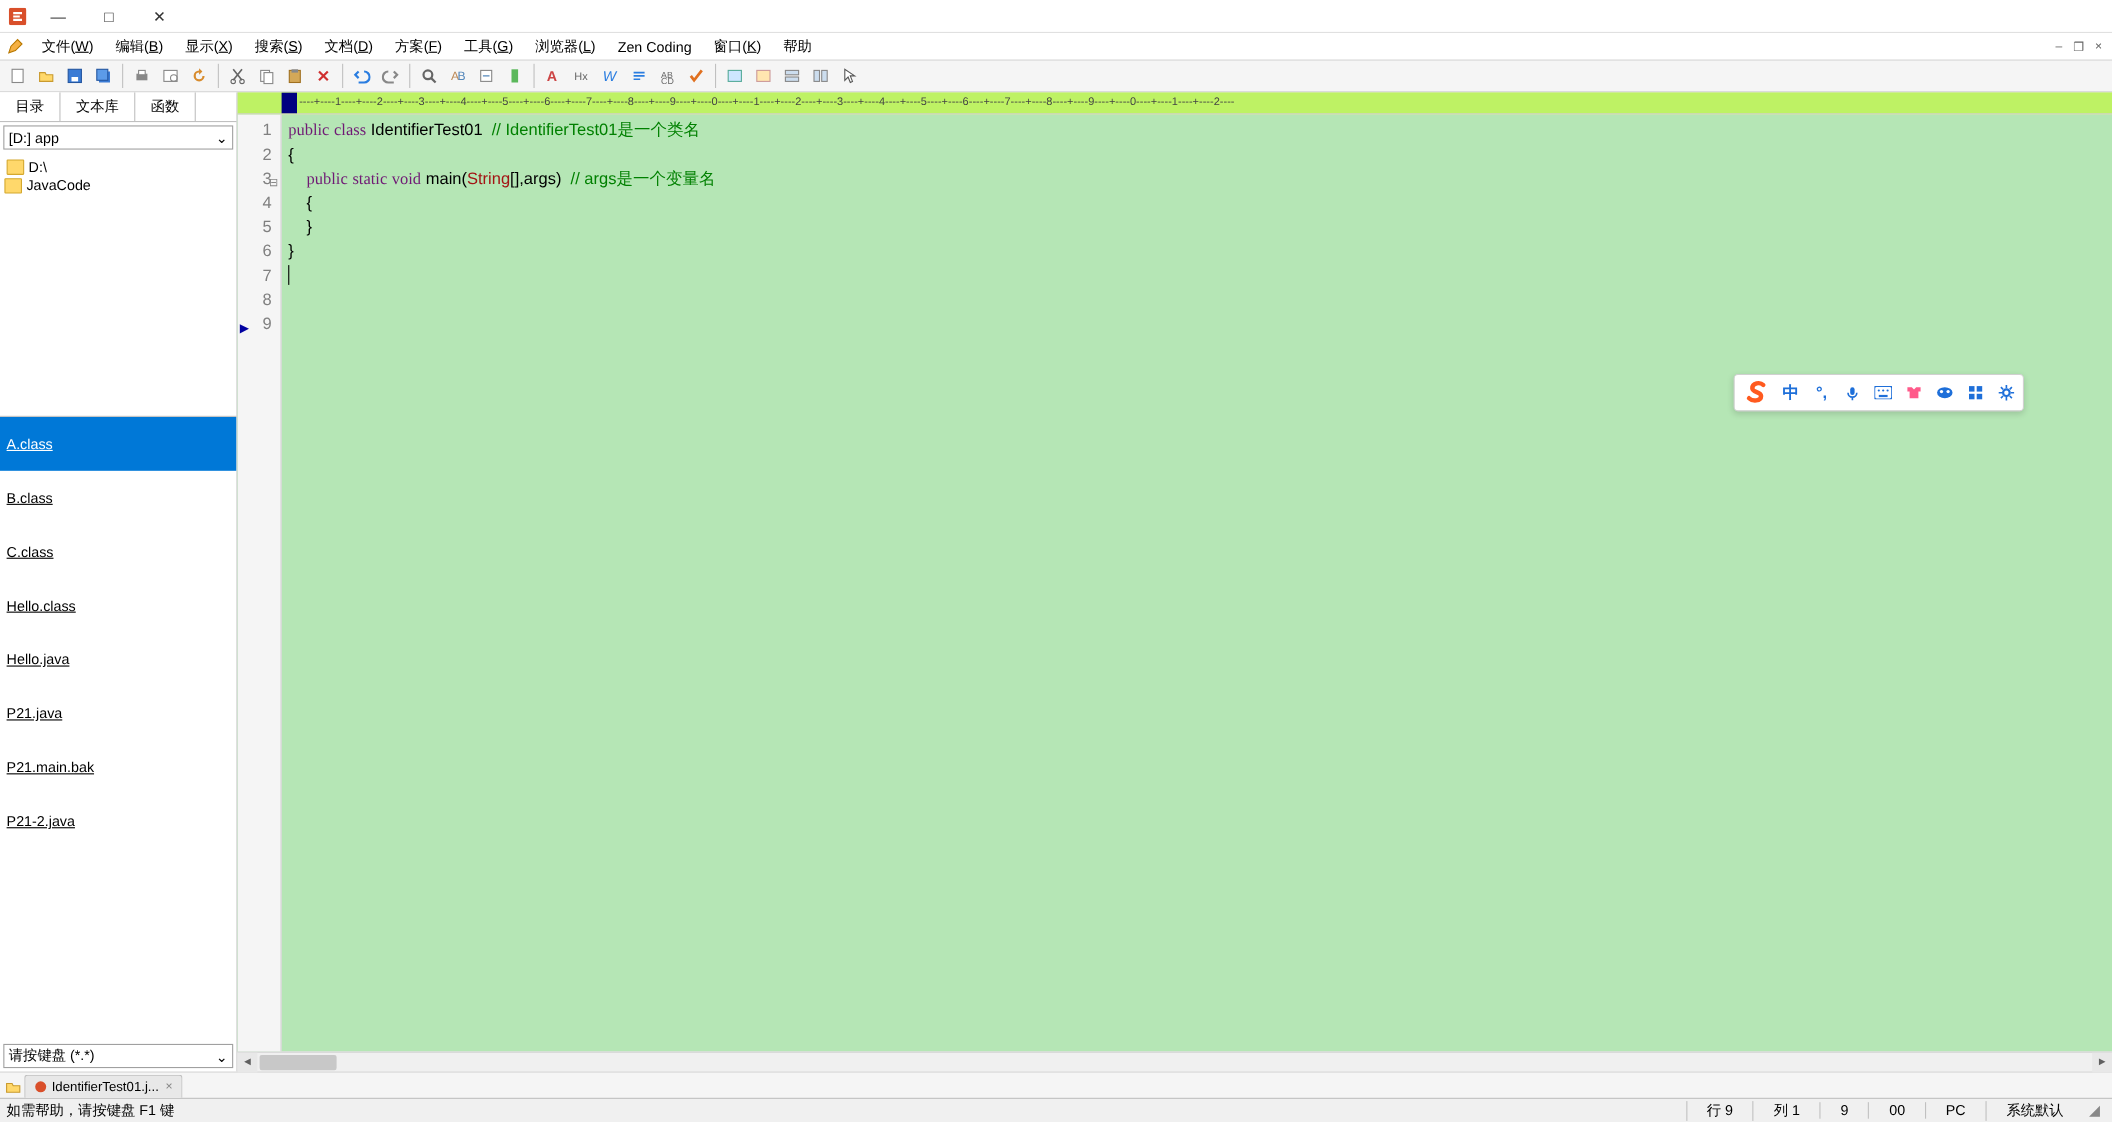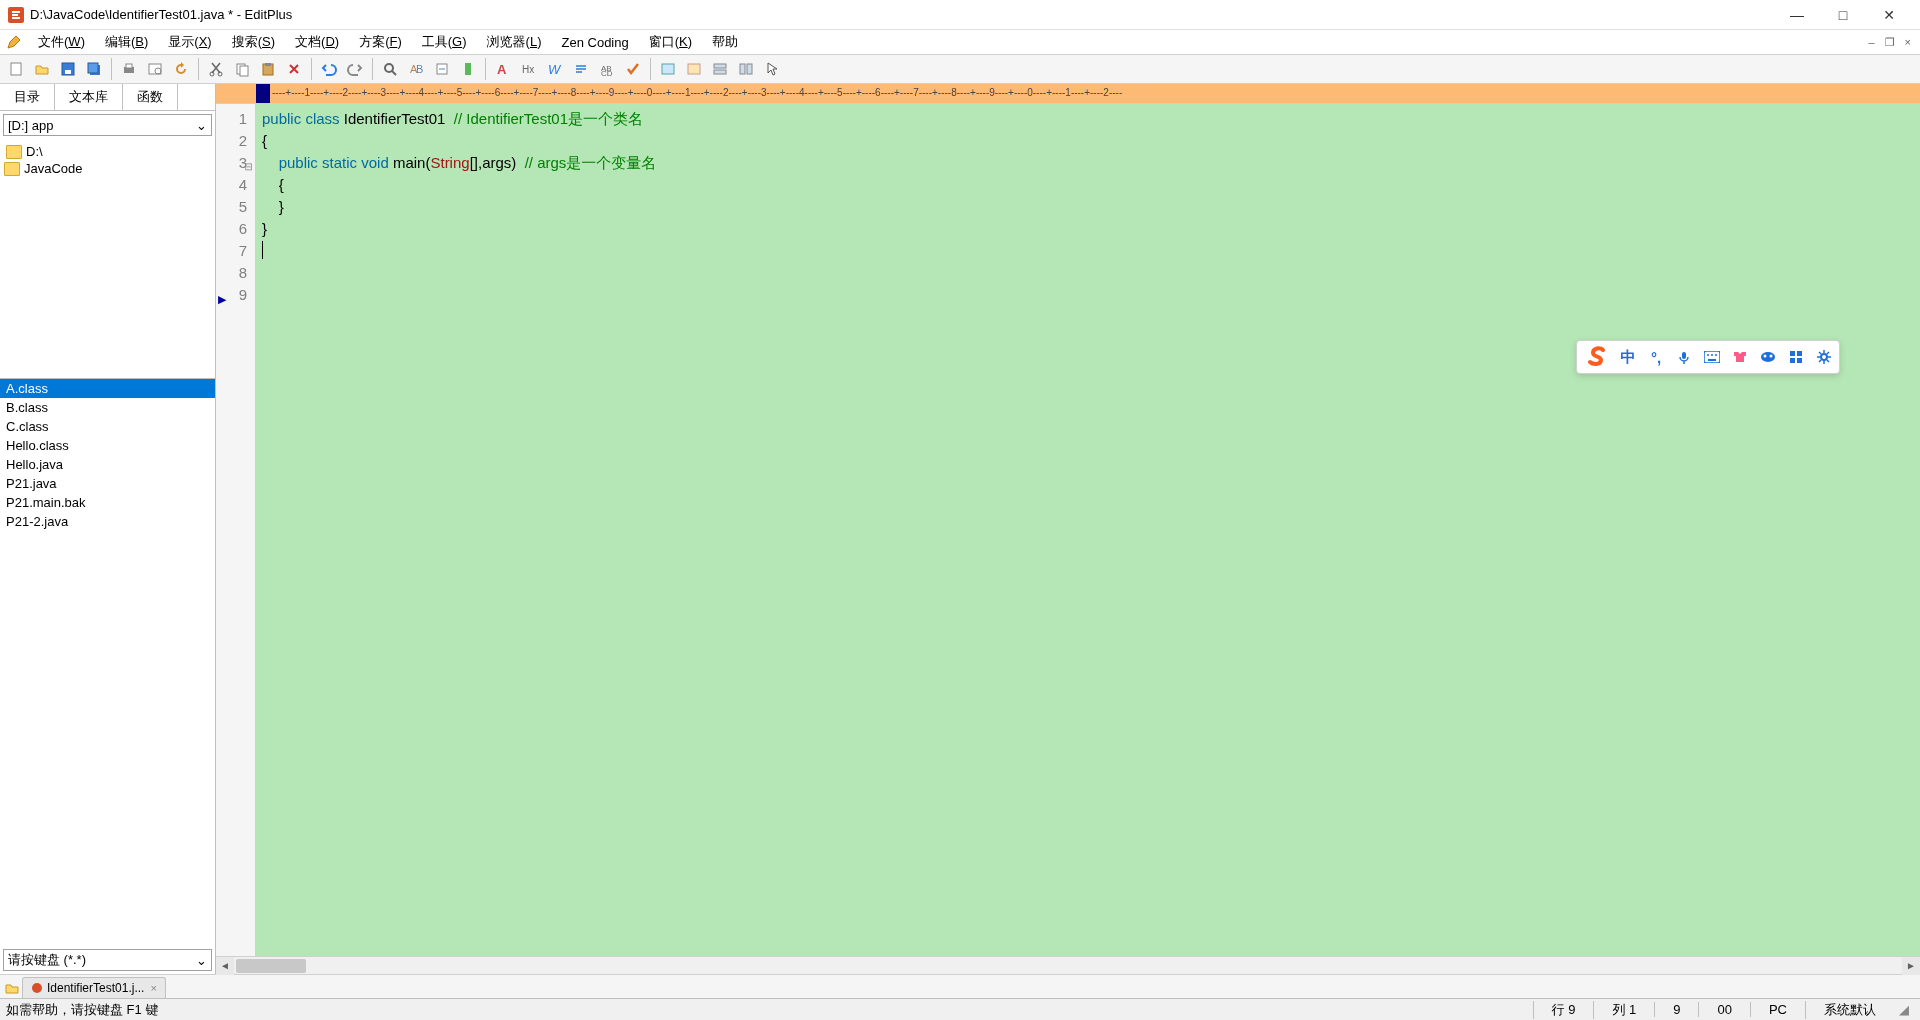--- a/index.html
+++ b/index.html
@@ -30,34 +30,34 @@
 
 .sidebar { width:216px; display:flex; flex-direction:column; border-right:1px solid #c0c0c0; background:#fff; }
 .side-tabs { display:flex; border-bottom:1px solid #c0c0c0; font-size:13px; }
 .side-tab { padding:4px 14px; border-right:1px solid #c0c0c0; cursor:default; }
 .side-tab.active { background:#fff; }
 .drive-combo { margin:3px; height:22px; border:1px solid #a0a0a0; font-size:13px; padding:0 4px; display:flex; align-items:center; justify-content:space-between; background:#fff; }
 .folder-tree { flex:0 0 240px; overflow:auto; font-size:13px; padding:4px 0; border-bottom:1px solid #c0c0c0; }
 .folder-tree .node { display:flex; align-items:center; padding:1px 4px; gap:4px; }
 .folder-tree .node .ficon { width:16px; height:14px; background:#ffd86b; border:1px solid #d4a82e; border-radius:1px; }
 .file-list { flex:1; overflow:auto; font-size:13px; }
-.file-list .file { padding:2px 6px; cursor:default; }
+.file-list .file { padding:17px 6px; cursor:default;text-decoration:underline; }
 .file-list .file.sel { background:#0078d7; color:#fff; }
 .filter-combo { margin:3px; height:22px; border:1px solid #a0a0a0; font-size:13px; padding:0 4px; display:flex; align-items:center; justify-content:space-between; background:#fff; }
 
 
 .edzone { flex:1; display:flex; flex-direction:column; }
-.ruler { height:20px; background:#fdba74; position:relative; font-size:10px; color:#444; overflow:hidden; border-bottom:1px solid #d0d0d0; white-space:nowrap; font-family:Consolas,monospace; padding-left:40px; letter-spacing:0; }
+.ruler { height:20px; background:#bef264; position:relative; font-size:10px; color:#444; overflow:hidden; border-bottom:1px solid #d0d0d0; white-space:nowrap; font-family:Consolas,monospace; padding-left:40px; letter-spacing:0; }
 .ruler .marker { position:absolute; left:40px; top:0; width:14px; height:20px; background:#000080; }
 .editor-wrap { flex:1; display:flex; background:#b5e6b5; overflow:hidden; }
 .gutter { width:40px; background:#f5f5f5; text-align:right; padding:4px 8px 0 0; font:15px/22px Consolas,monospace; color:#808080; border-right:1px solid #d0d0d0; position:relative; }
 .gutter .gmark { position:absolute; left:2px; color:#0000a0; font-size:11px; }
 .gutter .fold { position:absolute; right:-6px; font-size:10px; color:#888; }
 .code { flex:1; padding:4px 6px 0 6px; font:15px/22px Consolas,"Courier New",monospace; white-space:pre; color:#000; }
-.kw { color:#0369a1; }
+.kw { color:#701a75;font-family:Liberation Serif, serif; }
 .cls { color:#a31515; }
 .cm { color:#008000; }
 .caret { display:inline-block; width:1px; height:18px; background:#000; vertical-align:text-bottom; }
 .hscroll { height:18px; background:#f0f0f0; display:flex; align-items:center; border-top:1px solid #d0d0d0; }
 .hscroll .arrow { width:18px; height:18px; display:flex; align-items:center; justify-content:center; font-size:10px; color:#606060; background:#e8e8e8; }
 .hscroll .thumb { width:70px; height:14px; background:#c8c8c8; margin-left:2px; border-radius:2px; }
 .hscroll .track { flex:1; }
 
 
 .doctabs { height:24px; background:#f5f5f5; border-top:1px solid #d0d0d0; display:flex; align-items:flex-end; padding:0 4px; gap:2px; font-size:12px; }
@@ -78,21 +78,20 @@
 svg { display:block; }
 </style>
 </head>
 <body>
 
 <div class="titlebar">
   <svg class="appicon" viewBox="0 0 16 16">
       <rect width="16" height="16" fill="#d94f2a" rx="2"></rect>
       <path d="M4 4h8v2H4zM4 7h6v2H4zM4 10h8v2H4z" fill="#fff"></path>
     </svg>
-  <div class="title">D:\JavaCode\IdentifierTest01.java * - EditPlus</div>
   <div class="winbtns">
     <div class="winbtn">—</div>
     <div class="winbtn">□</div>
     <div class="winbtn">✕</div>
   </div>
 </div>
 
 <div class="menubar">
   <svg width="16" height="16" style="margin-right:6px">
       <path d="M2 14l2-6 6-6 4 4-6 6-6 2z" fill="#f5b042" stroke="#b87800"></path>

